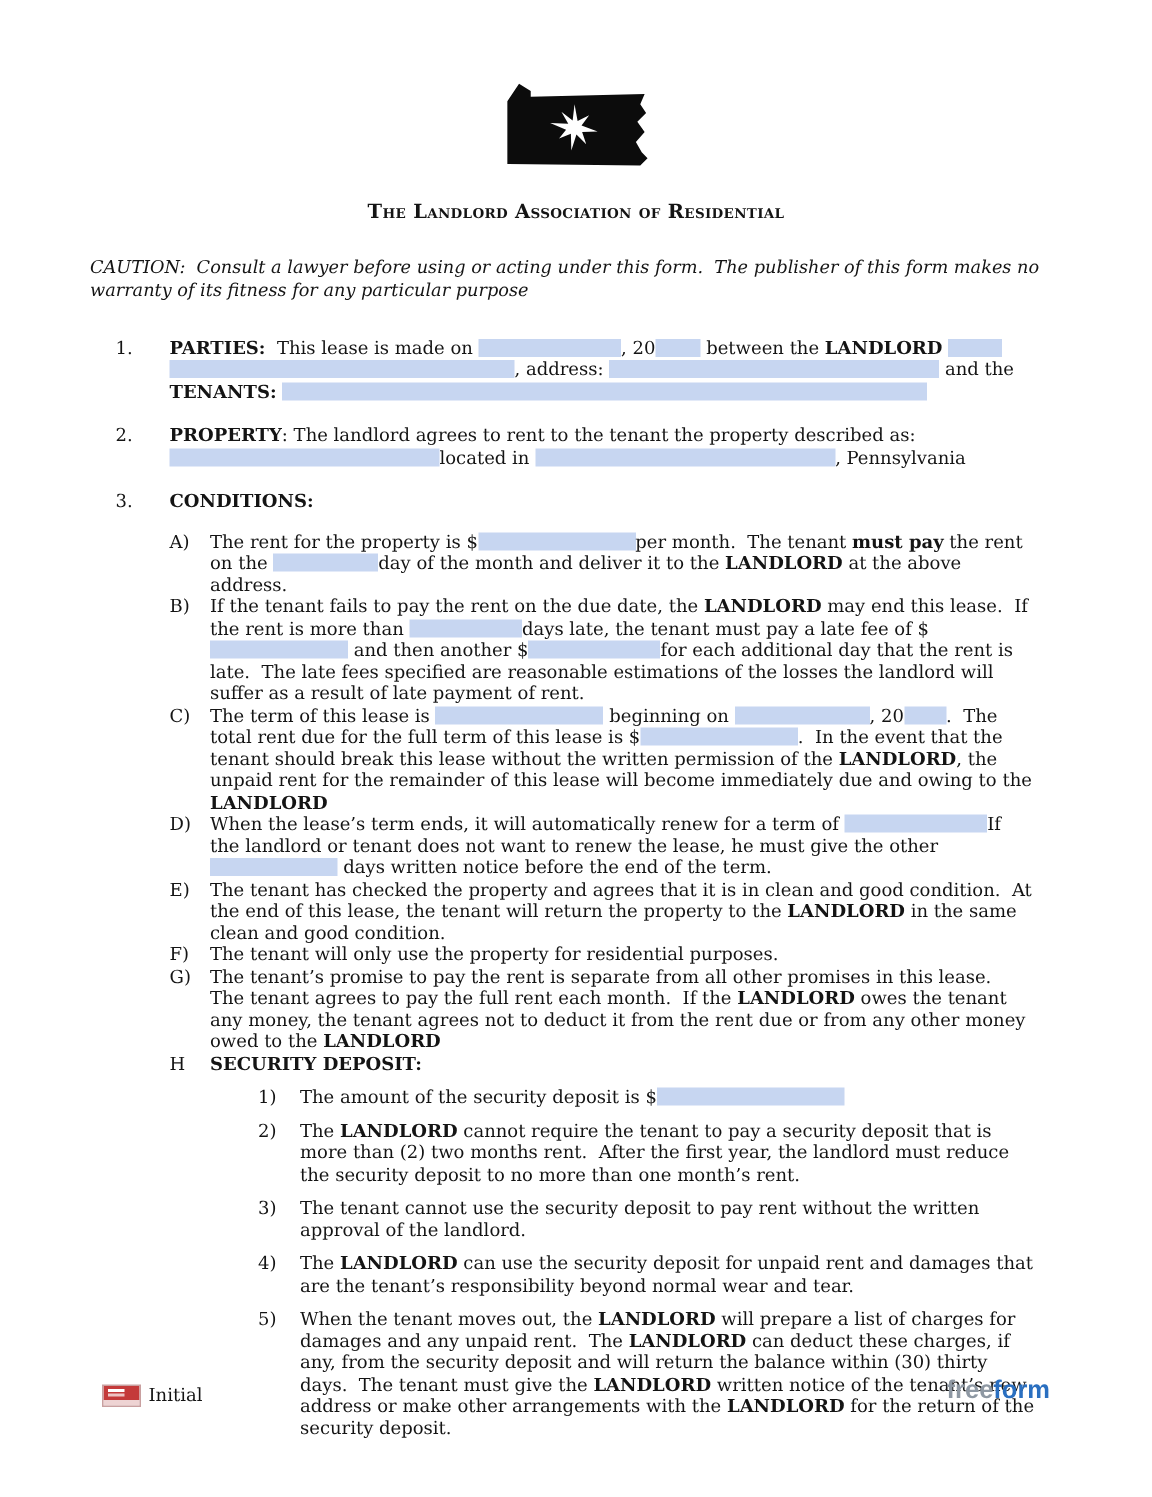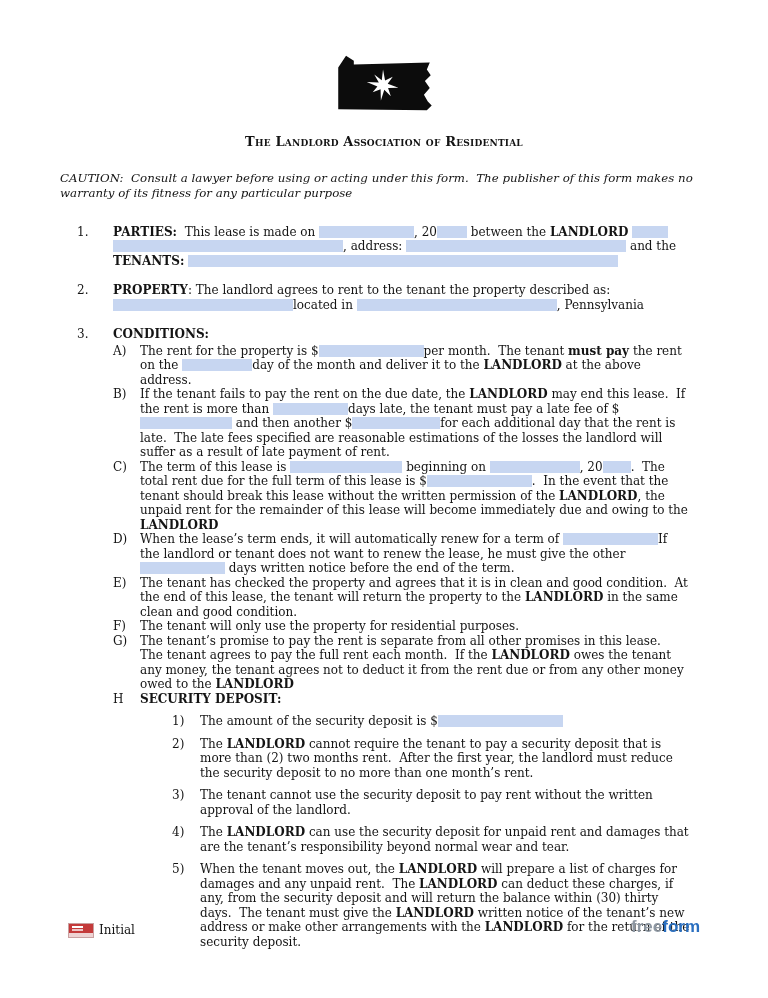--- a/index.html
+++ b/index.html
@@ -14,21 +14,21 @@
   .title { text-align:center; font-weight:bold; font-variant:small-caps;
            font-size:13px; line-height:16px; letter-spacing:.2px; }
   .caution { font-style:italic; max-width:648px;
              margin:21px auto 0 auto; font-size:11.8px; line-height:15px;
              white-space:pre-wrap; }
   
   .doc-body { margin:24px 78px 0 77px; }
   .sec { position:relative; padding-left:36px; margin-bottom:15px; }
   .sec-num { position:absolute; left:0; top:0; }
   .sec-text, .sub-text, .subsub-text { white-space:pre-wrap; }
-  .sec-heading { margin-bottom:2px; }
+  .sec-heading { margin-bottom:12px; }
   .sub { position:relative; padding-left:27px; }
   .sub-label { position:absolute; left:0; top:0; }
   .subsub { position:relative; margin-left:59px; padding-left:28px; margin-top:8px; }
   .subsub-label { position:absolute; left:0; top:0; }
   .blank { display:inline-block; height:12px; background:var(--field-fill,#c7d6f1);
            vertical-align:-2px; }
   b { font-weight:bold; }
   
   .footer { position:absolute; left:0; right:16px; top:920px; height:30px; }
   .initial-area { position:absolute; left:68px; top:3px; display:flex; align-items:center; gap:5px; }

